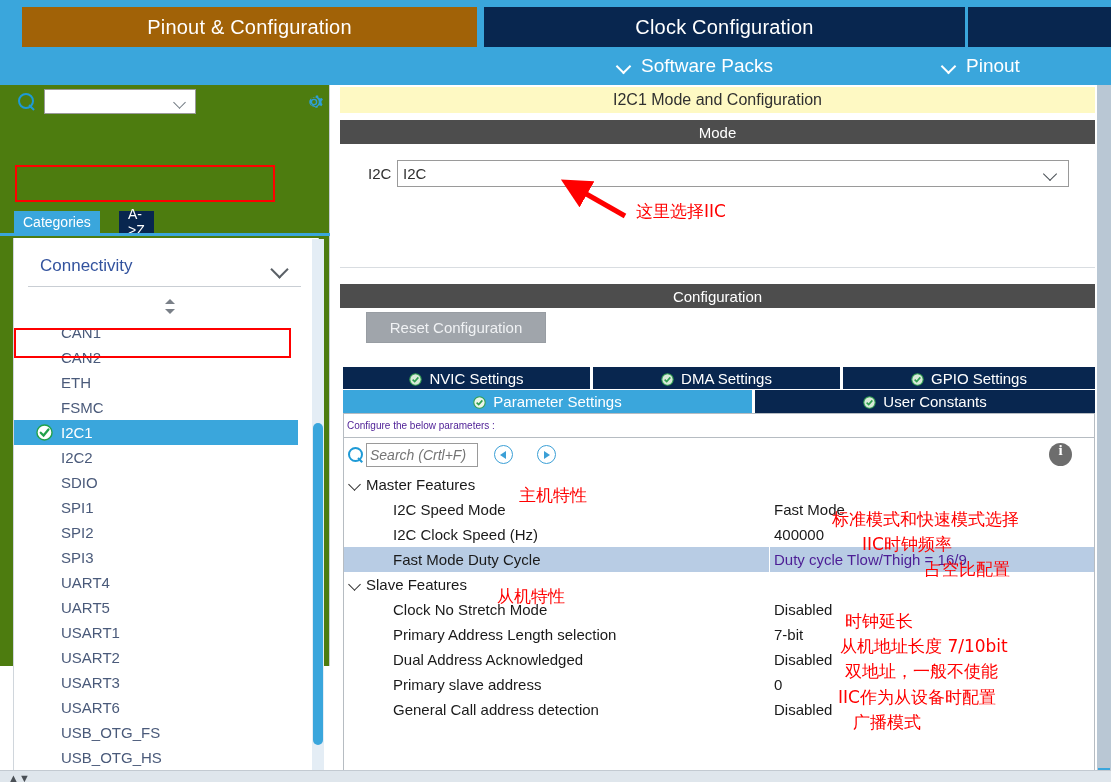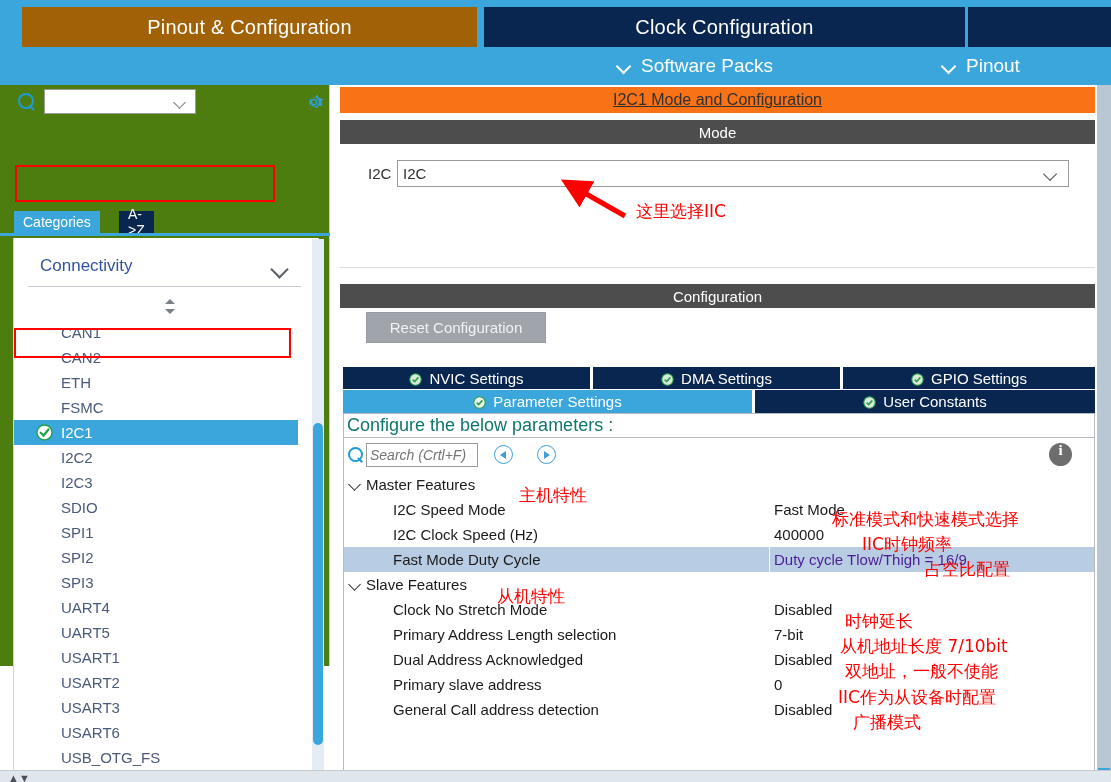--- a/index.html
+++ b/index.html
@@ -137,21 +137,21 @@
   
   .main {
     position:absolute; left:330px; top:85px; width:781px; height:697px; background:#ffffff;
   }
   .main-inner {
     position:absolute; left:10px; top:0; width:755px; height:697px;
   }
   .mode-title {
     position:absolute; left:0; top:2px; width:755px; height:26px;
     display:flex; align-items:center; justify-content:center;
-    font-size:16px; color:#303030; background:#f97316;text-decoration:underline;
+    font-size:16px; color:#303030; background:#fef9c3;
   }
   .bar-dark {
     position:absolute; left:0; width:755px; height:24px;
     background:#4d4d4d; color:#ffffff; font-size:15px;
     display:flex; align-items:center; justify-content:center;
   }
   #bar-mode { top:35px; }
   #bar-config { top:199px; }
 
   .mode-box {
@@ -201,21 +201,21 @@
   #cfgtab-uconst{ left:412px; width:340px; }
   .tab-check { width:13px; height:13px; flex:0 0 auto; }
 
   .cfg-body {
     position:absolute; left:3px; top:105px; width:752px; height:366px;
     background:#ffffff; border:1px solid #b6bcc2;
   }
   .cfg-hint {
     position:absolute; left:0; top:0; width:750px; height:24px;
     display:flex; align-items:center; padding-left:3px;
-    font-size:18px; color:#0f766e; border-bottom:1px solid #b6bcc2;
+    font-size:10px; color:#4c1d95; border-bottom:1px solid #b6bcc2;
   }
   .param-toolbar { position:absolute; left:0; top:25px; width:750px; height:32px; }
   .mag2 { position:absolute; left:4px; top:8px; width:16px; height:16px; }
   .mag2::before {
     content:""; position:absolute; left:0; top:0; width:11px; height:11px;
     border:2px solid #1e9ad6; border-radius:50%;
   }
   .mag2::after {
     content:""; position:absolute; left:10px; top:10px; width:6px; height:2px;
     background:#1e9ad6; transform:rotate(45deg); transform-origin:left center;
@@ -376,23 +376,20 @@
             <span class="chk"><svg width="17" height="17" viewBox="0 0 18 18">
                 <circle cx="9" cy="9" r="8" fill="#ffffff" stroke="#22a14b" stroke-width="1.5"></circle>
                 <path d="M5 9.2 L8 12.2 L13.2 5.8" stroke="#22a14b" stroke-width="2.4" fill="none" stroke-linecap="round"></path>
               </svg></span>
             <span>I2C1</span>
           </div>
           <div class="pitem">
             <span>I2C2</span>
           </div>
           <div class="pitem">
-            <span>I2C3</span>
-          </div>
-          <div class="pitem">
             <span>SDIO</span>
           </div>
           <div class="pitem">
             <span>SPI1</span>
           </div>
           <div class="pitem">
             <span>SPI2</span>
           </div>
           <div class="pitem">
             <span>SPI3</span>

